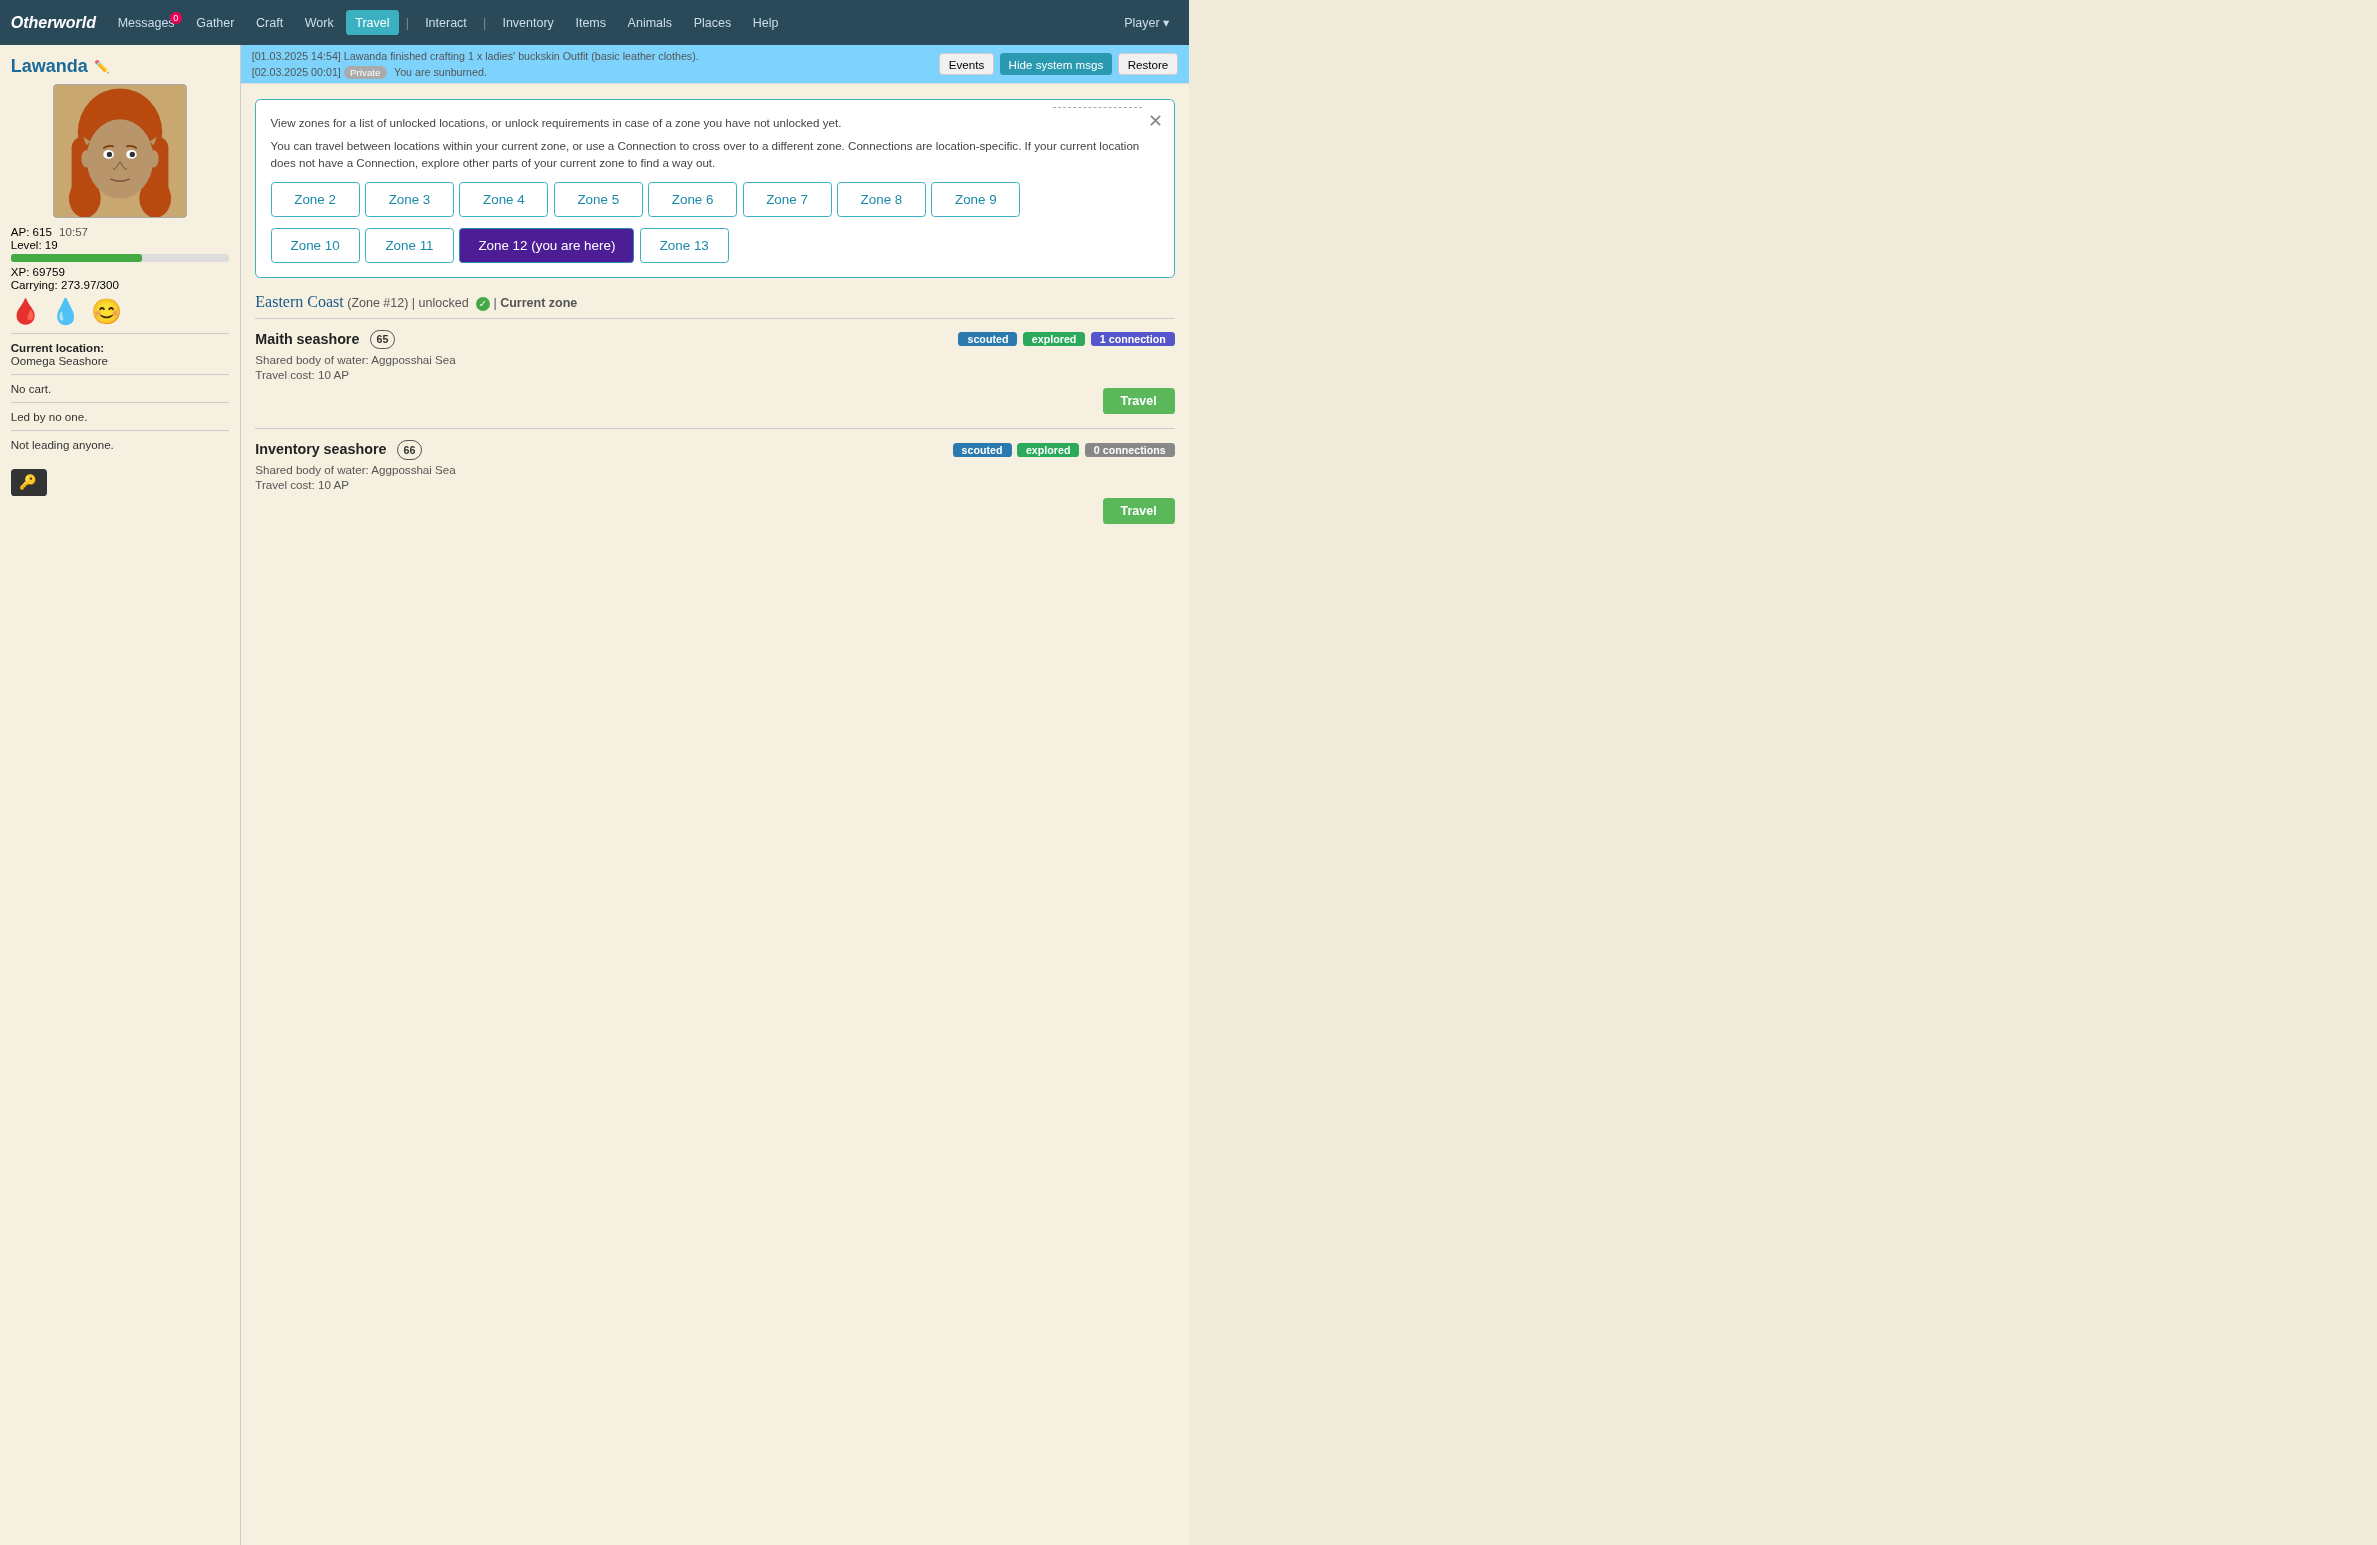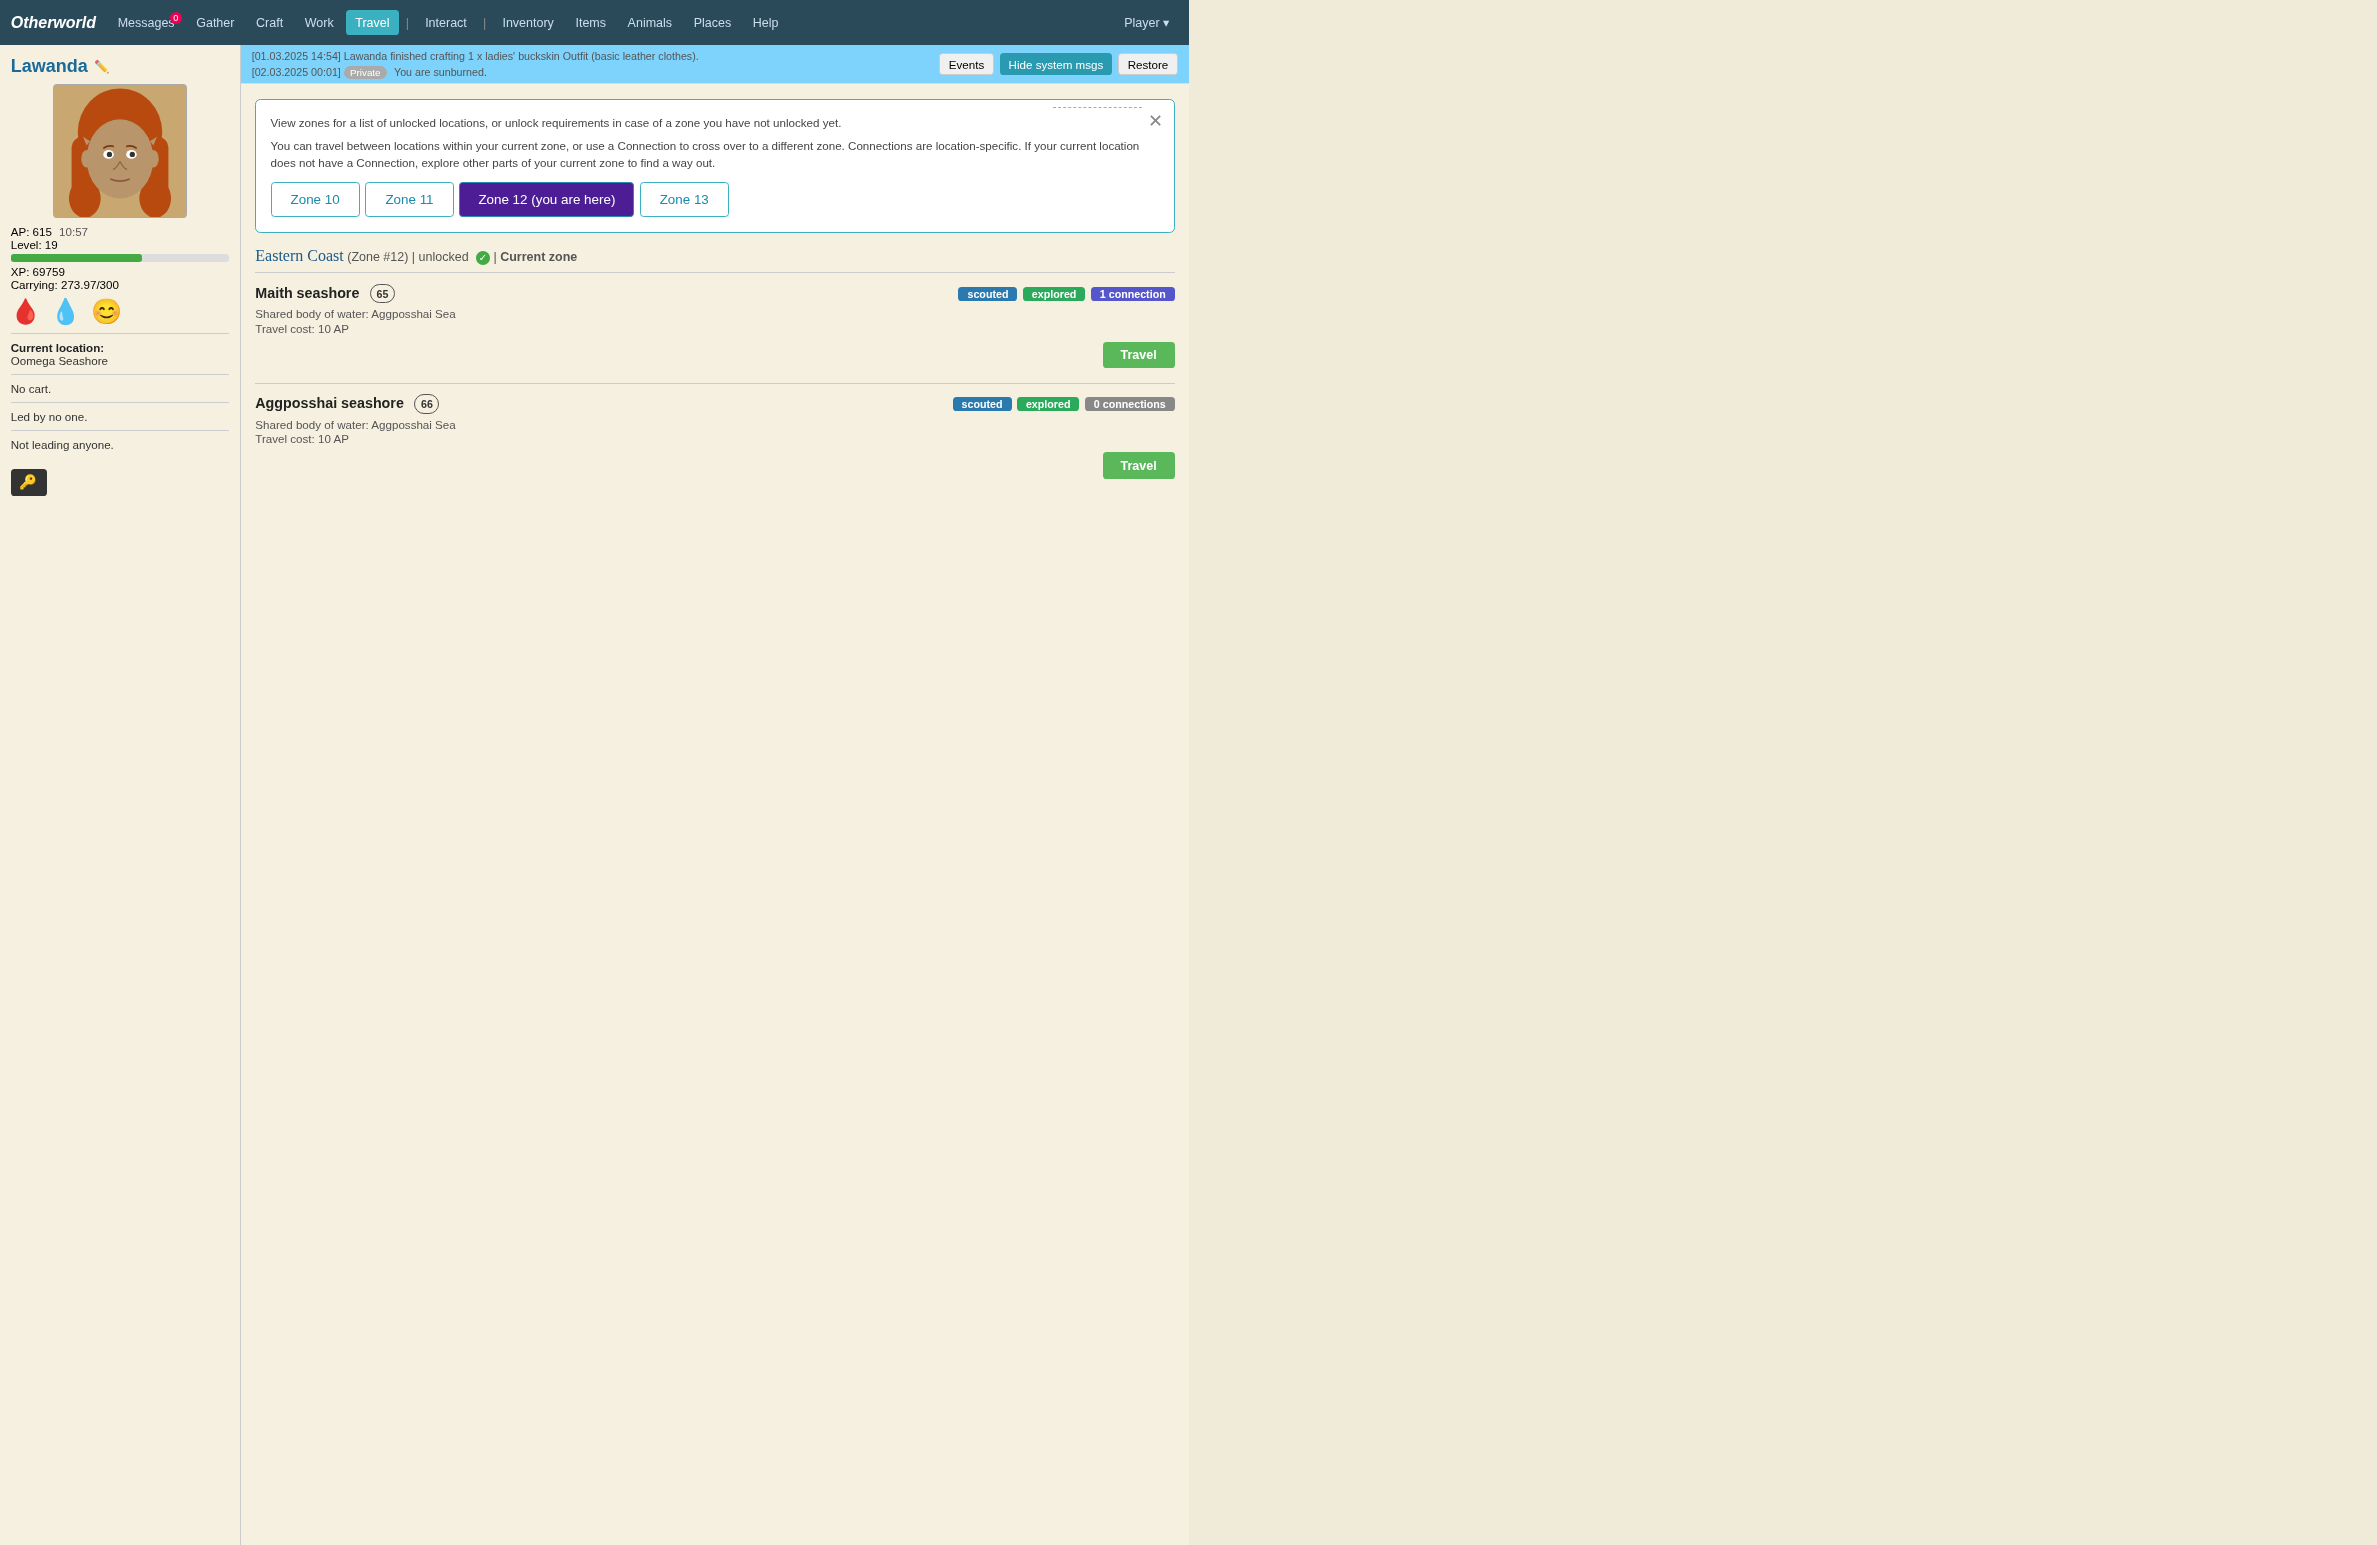--- a/index.html
+++ b/index.html
@@ -501,20 +501,30 @@
 
     <div class="content">
 
 
       <div class="zone-selector">
         <div class="zone-deco"></div>
         <button class="zone-close">✕</button>
         <p class="zone-selector-desc">View zones for a list of unlocked locations, or unlock requirements in case of a zone you have not unlocked yet.</p>
         <p class="zone-selector-desc">You can travel between locations within your current zone, or use a Connection to cross over to a different zone. Connections are location-specific. If your current location does not have a Connection, explore other parts of your current zone to find a way out.</p>
 
+        <div class="zone-grid">
+          <button class="zone-btn">Zone 2</button>
+          <button class="zone-btn">Zone 3</button>
+          <button class="zone-btn">Zone 4</button>
+          <button class="zone-btn">Zone 5</button>
+          <button class="zone-btn">Zone 6</button>
+          <button class="zone-btn">Zone 7</button>
+          <button class="zone-btn">Zone 8</button>
+          <button class="zone-btn">Zone 9</button>
+        </div>
 
         <div class="zone-grid">
           <button class="zone-btn">Zone 10</button>
           <button class="zone-btn">Zone 11</button>
           <button class="zone-btn active">Zone 12 (you are here)</button>
           <button class="zone-btn">Zone 13</button>
         </div>
       </div>
 
       <div class="zone-info">
@@ -541,21 +551,21 @@
         <div class="location-desc">Shared body of water: Aggposshai Sea</div>
         <div class="location-cost">Travel cost: 10 AP</div>
         <div class="location-travel-row">
           <button class="btn-travel">Travel</button>
         </div>
       </div>
 
       <div class="location-card">
         <div class="location-header">
           <div>
-            <span class="location-name">Aggposshai seashore</span>
+            <span class="location-name">Inventory seashore</span>
             <span class="location-num">66</span>
           </div>
           <div class="location-badges">
             <span class="badge badge-scouted">scouted</span>
             <span class="badge badge-explored">explored</span>
             <span class="badge badge-connection0">0 connections</span>
           </div>
         </div>
         <div class="location-desc">Shared body of water: Aggposshai Sea</div>
         <div class="location-cost">Travel cost: 10 AP</div>

